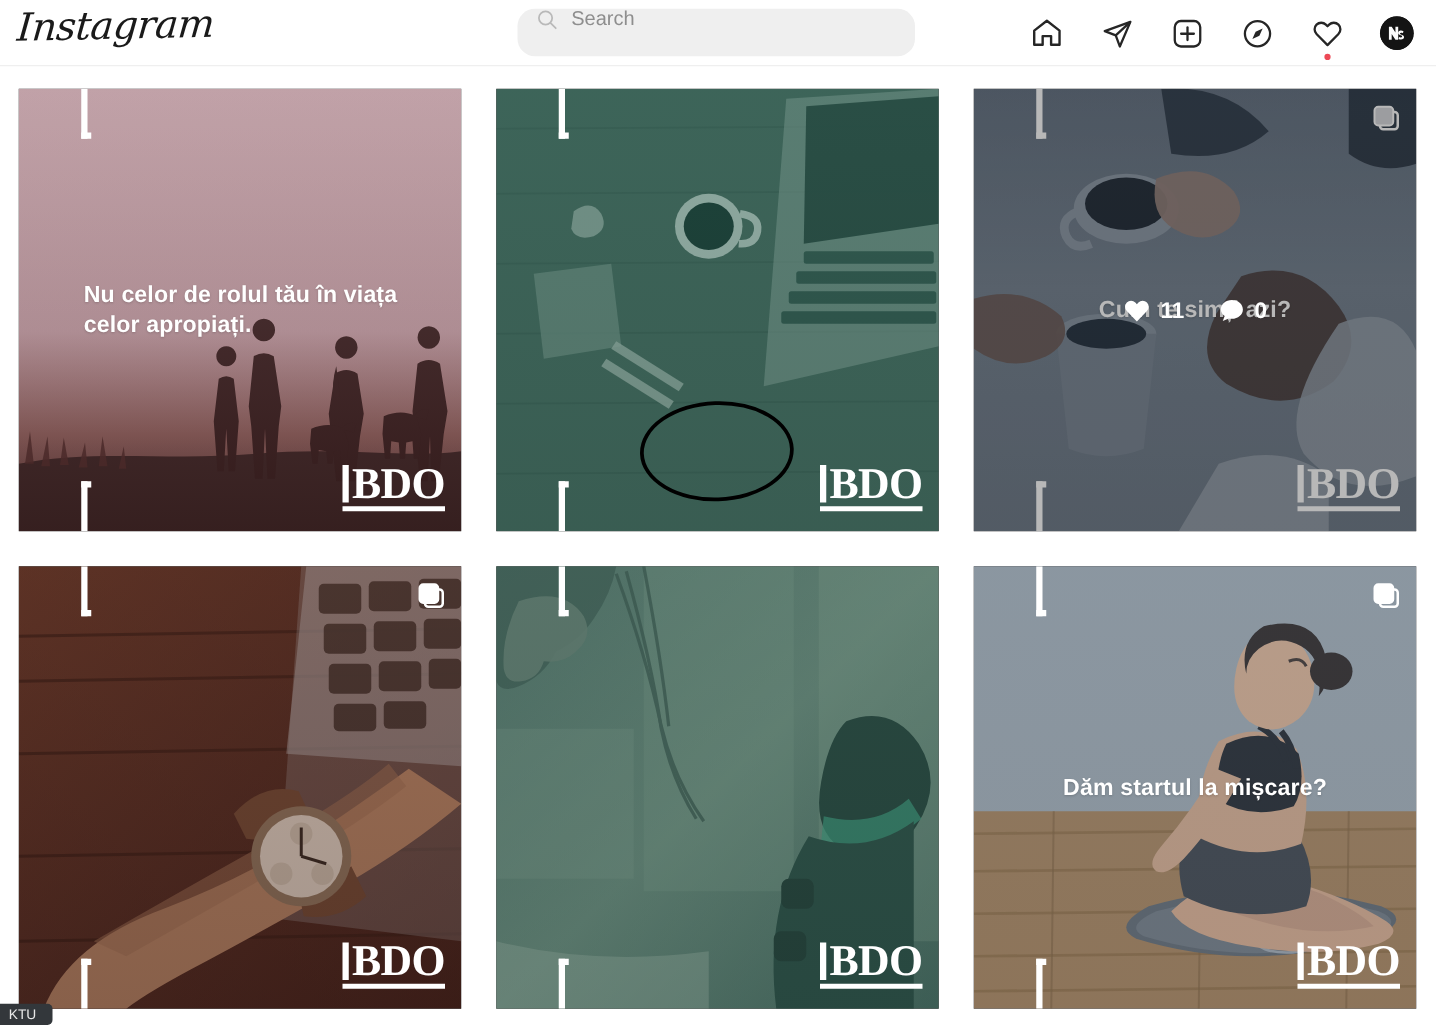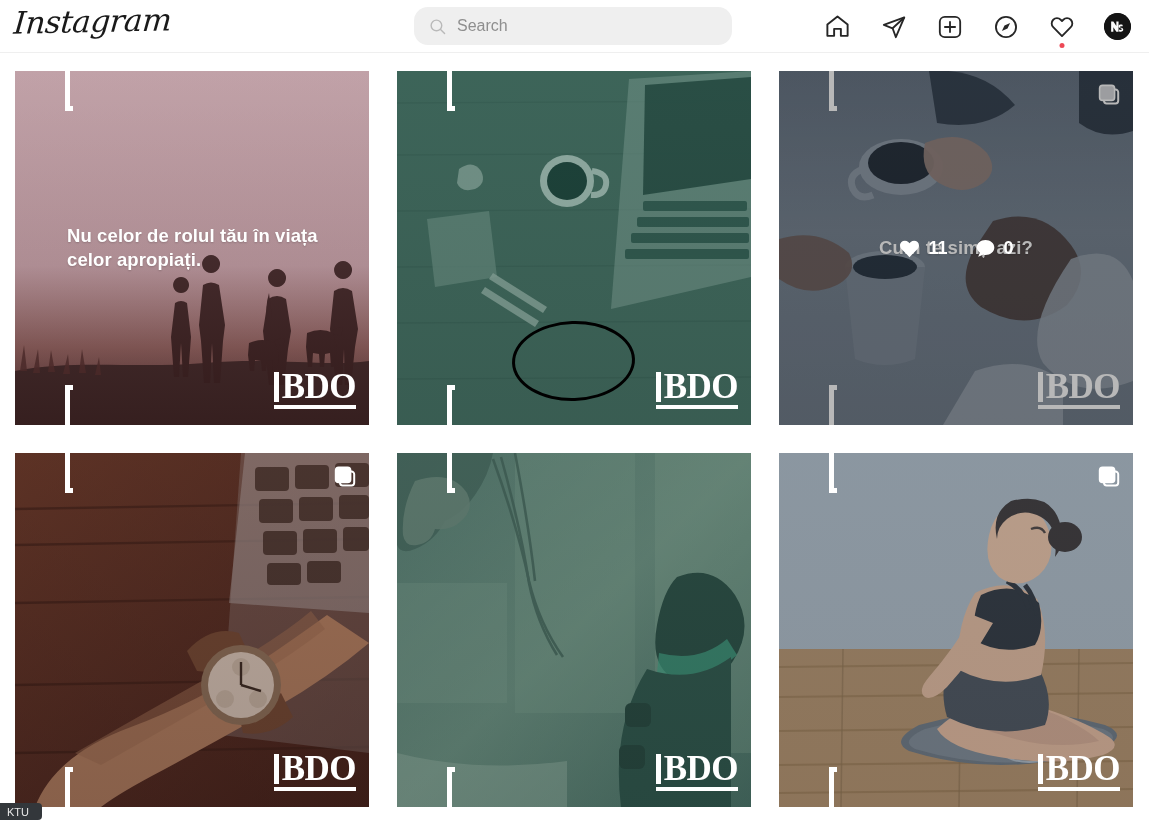--- a/index.html
+++ b/index.html
@@ -26,21 +26,21 @@
     font-weight: 400;
     color: #1a1a1a;
     letter-spacing: -0.5px;
     transform: skewX(-6deg) rotate(-1.2deg);
   }
   .search-wrap {
     position: absolute; left: 414px; top: 7px;
     width: 318px; height: 38px;
     background: #efefef;
     border-radius: 14px;
-    display: flex; align-items: center;
+    display: flex; align-items: flex-start;
     padding-left: 15px;
   }
   .search-ico { width: 17px; height: 17px; flex: 0 0 auto; opacity: .55; }
   .search-ph {
     margin-left: 11px;
     font-size: 16px;
     color: #8e8e8e;
     font-family: "Liberation Sans", sans-serif;
   }
   .nav-icons {
@@ -602,20 +602,21 @@
       <div class="tint" style="background:linear-gradient(180deg,rgba(96,112,128,.26),rgba(80,92,106,.24));"></div>
     </div>
     <div class="bracket-tl"></div>
     <div class="bracket-bl"></div>
     <div class="carousel-ico">
       <svg width="24" height="24" viewBox="0 0 24 24">
         <path d="M7 9.2a2.6 2.6 0 0 1 2.6-2.6h9a2.6 2.6 0 0 1 2.6 2.6v8.6a2.6 2.6 0 0 1-2.6 2.6h-9A2.6 2.6 0 0 1 7 17.8z" fill="none" stroke="#ffffff" stroke-width="2"></path>
         <rect x="2.6" y="2.4" width="15" height="15" rx="3" fill="#ffffff" stroke="#ffffff" stroke-width="1.6"></rect>
       </svg>
     </div>
+    <div class="caption center">Dăm startul la mișcare?</div>
     <div class="bdo">
       <div class="bdo-row">
         <span class="bdo-bar"></span>
         <span class="bdo-text">BDO</span>
       </div>
       <div class="bdo-underline"></div>
     </div>
   </div>
 
 </div>

